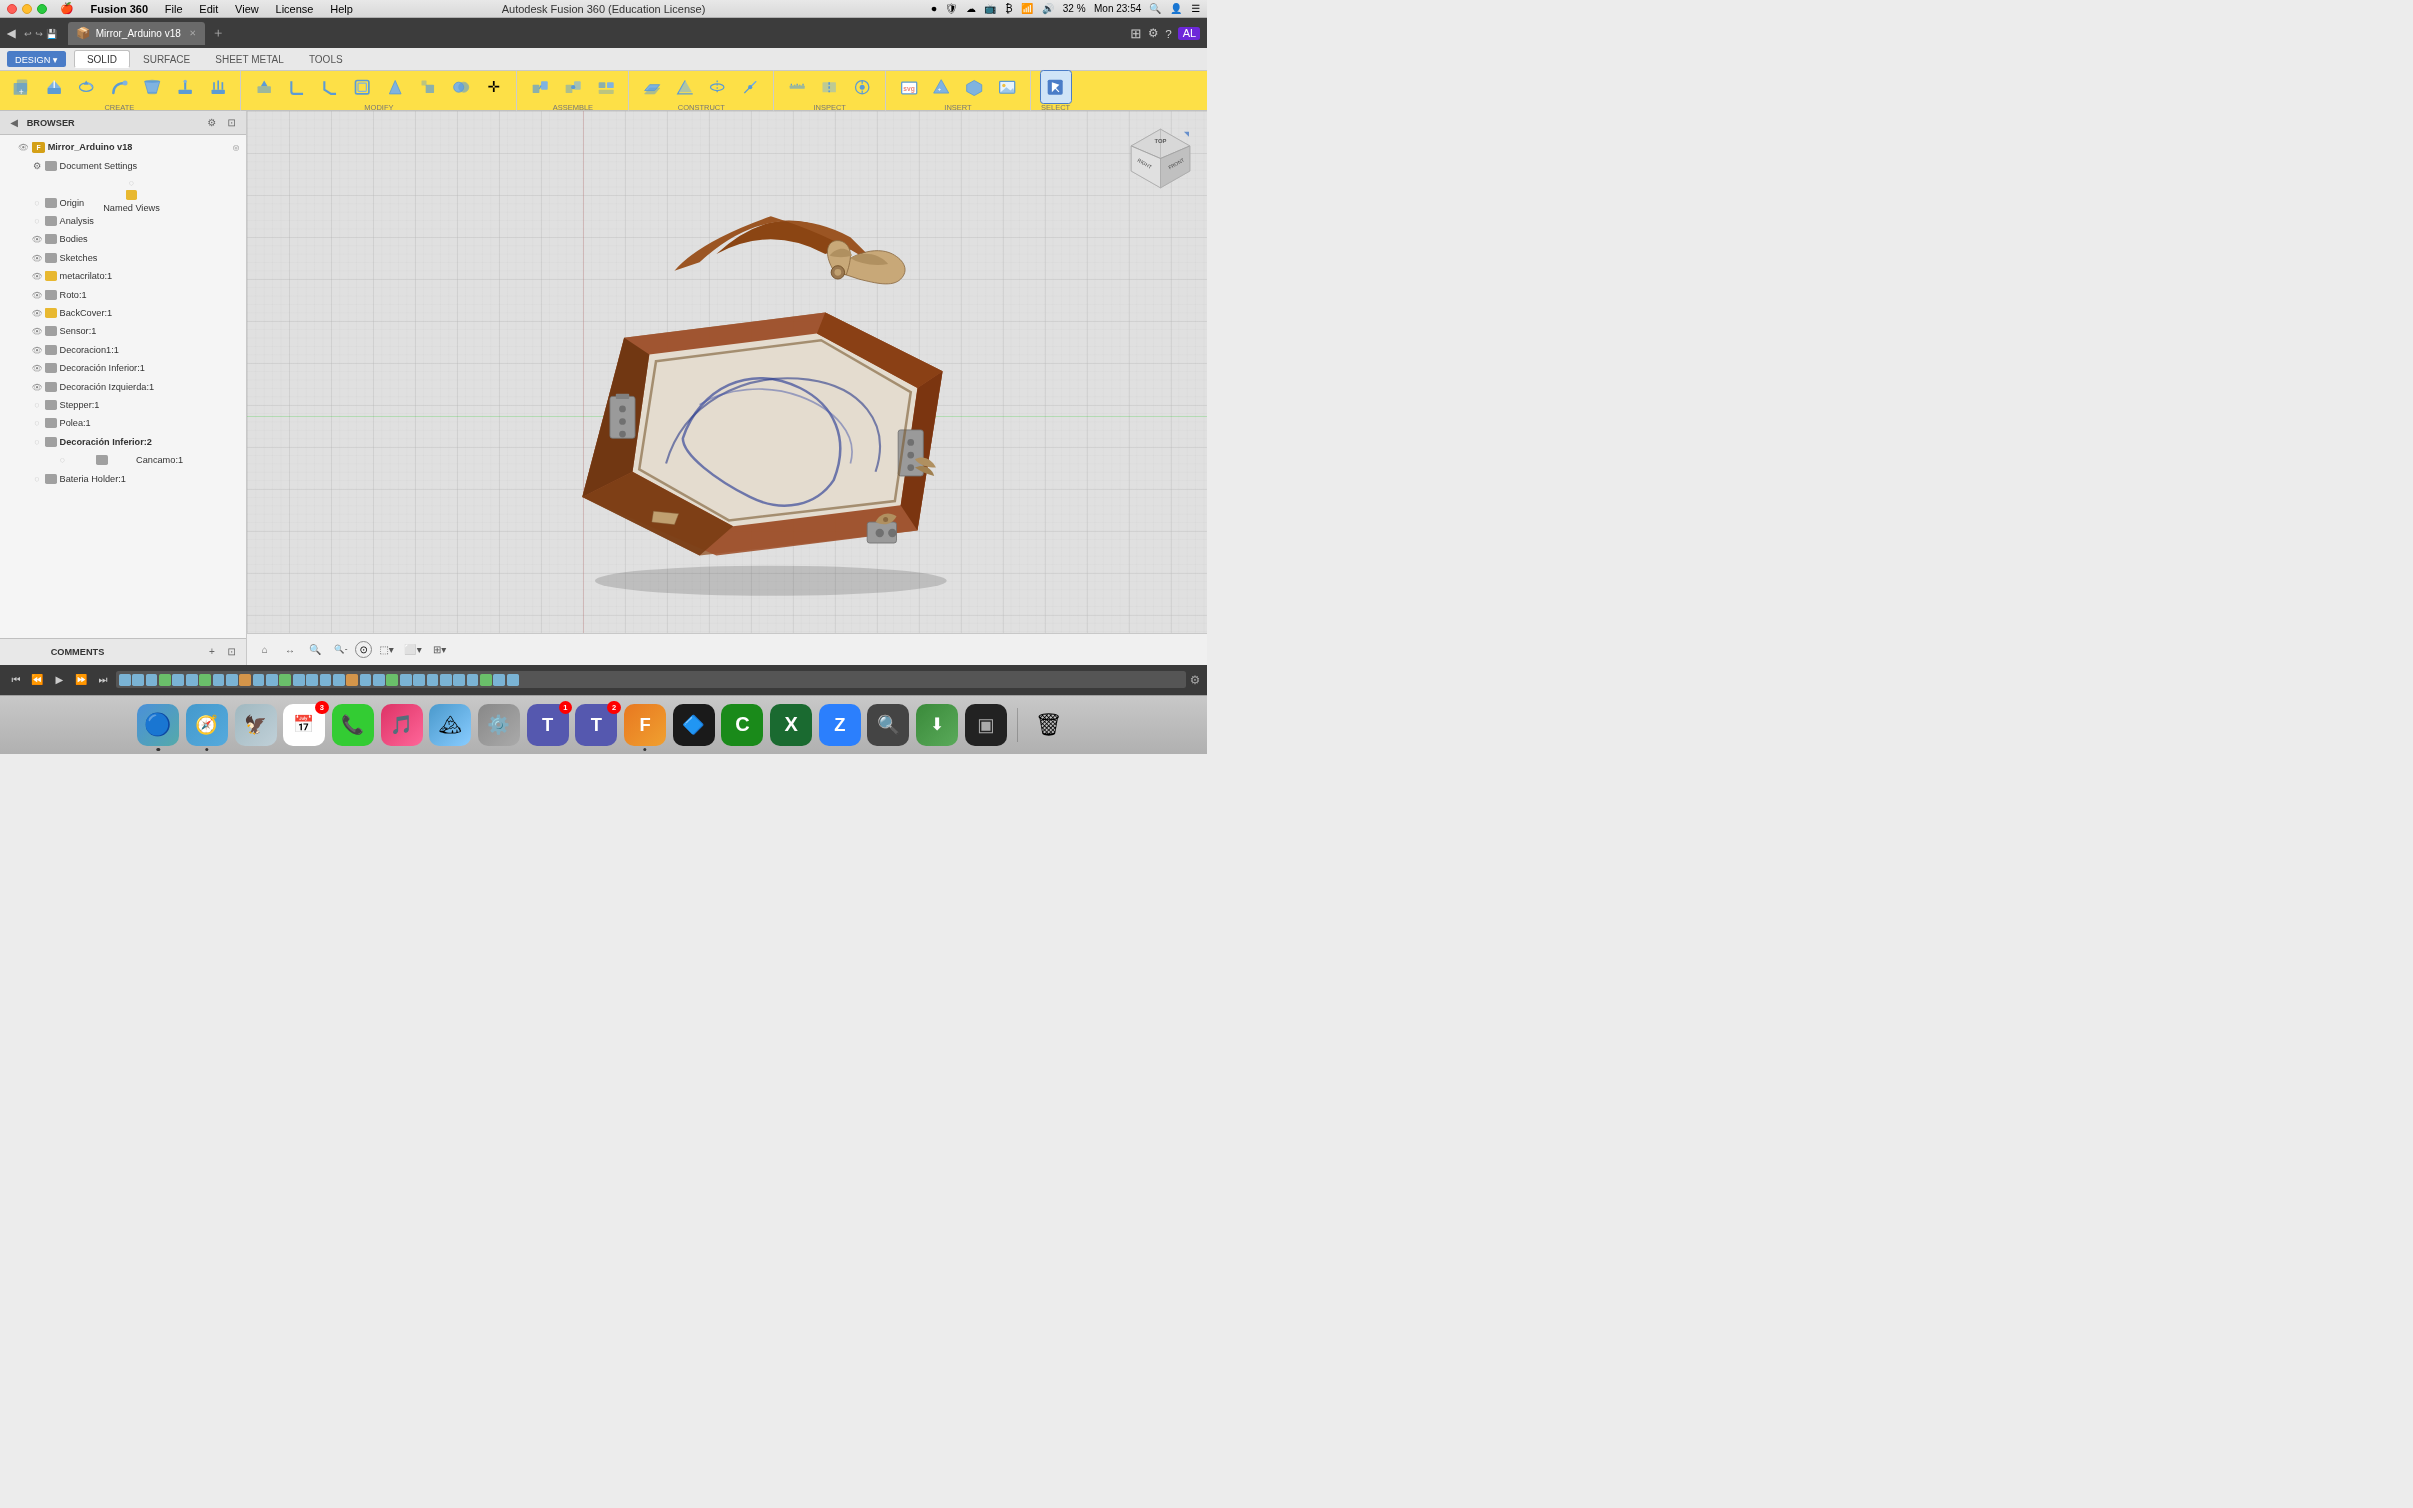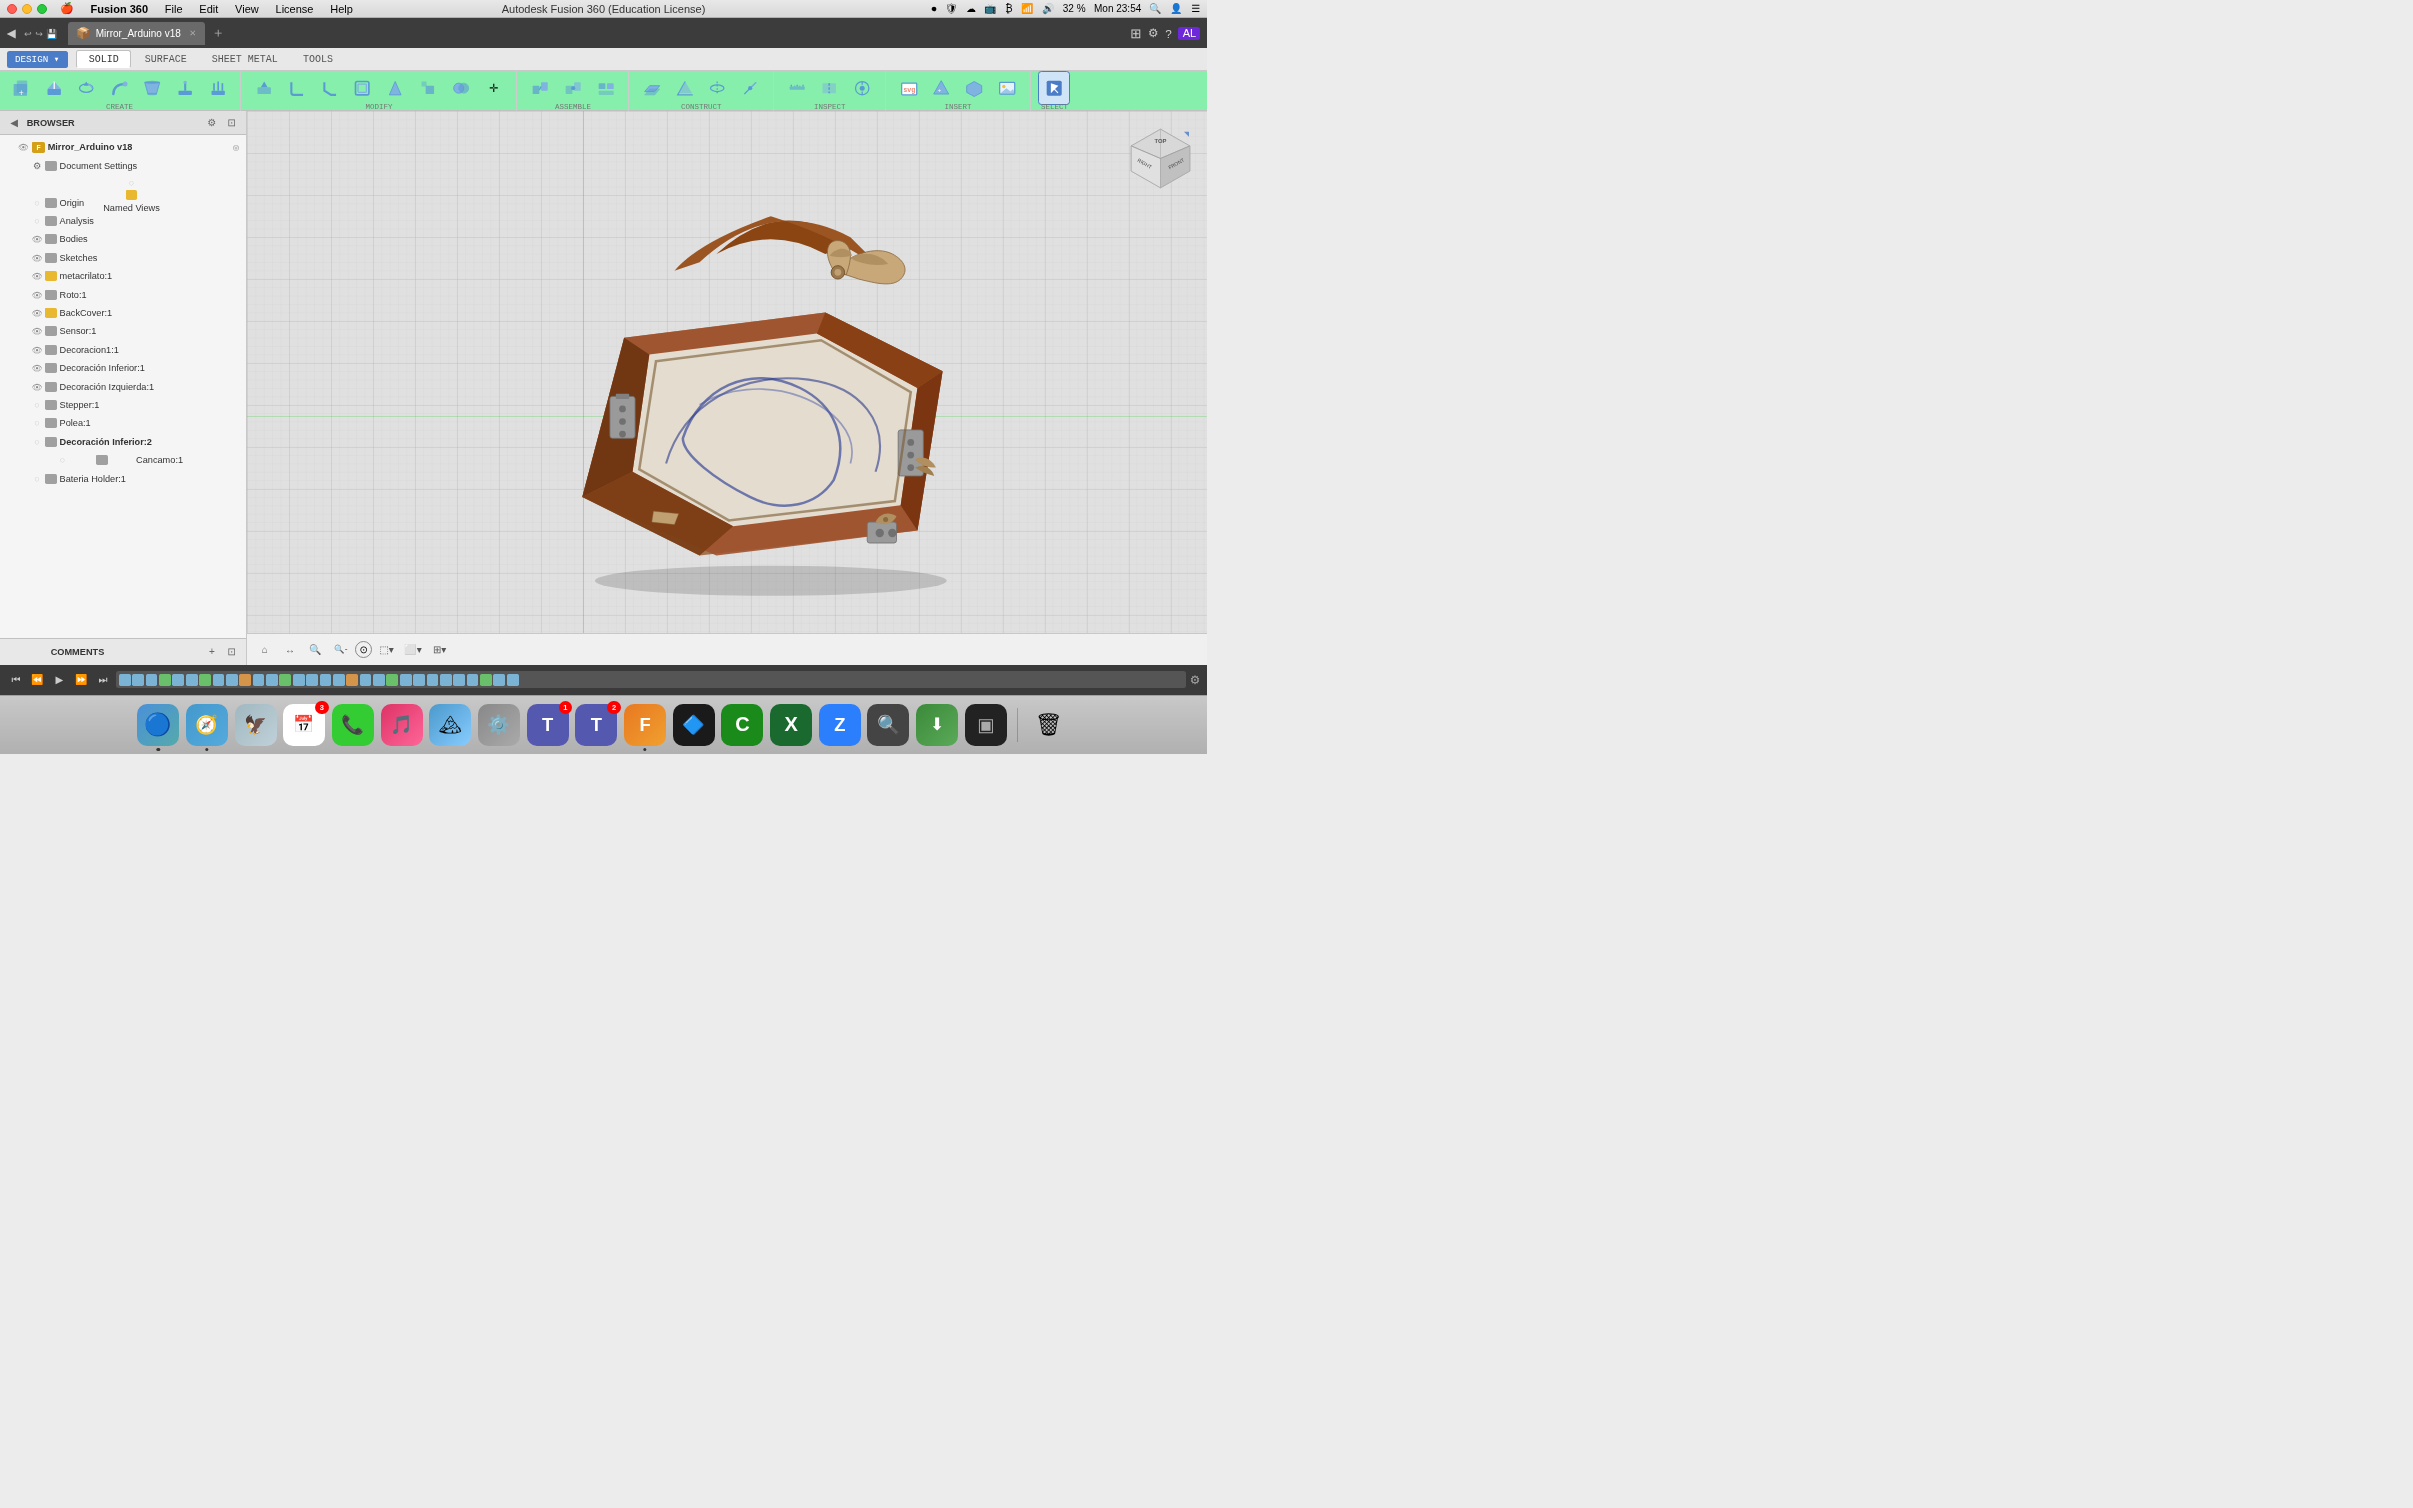--- a/index.html
+++ b/index.html
@@ -94,25 +94,24 @@
       background: #6a6a6a;
       color: white;
     }
     .tab-close { font-size: 8.4px; color: #aaa; margin-left: 3.4px; }
     .tab-add { color: #aaa; font-size: 13.4px; cursor: pointer; margin-left: 3.4px; }
     .tab-icons { margin-left: auto; display: flex; gap: 6.7px; align-items: center; color: #ccc; }
 
     
     #toolbar {
       height: 63px;
-      background: #86efac;
+      background: #fde047;
       border-bottom: 0.8px solid #c0c0c0;
       display: flex;
       flex-direction: column;
-      font-family: Liberation Mono, monospace;
     }
     #toolbar-tabs {
       display: flex;
       align-items: center;
       height: 23.5px;
       background: #e8e8e8;
       border-bottom: 0.8px solid #c8c8c8;
       padding: 0 6.7px;
       gap: 1.7px;
     }

